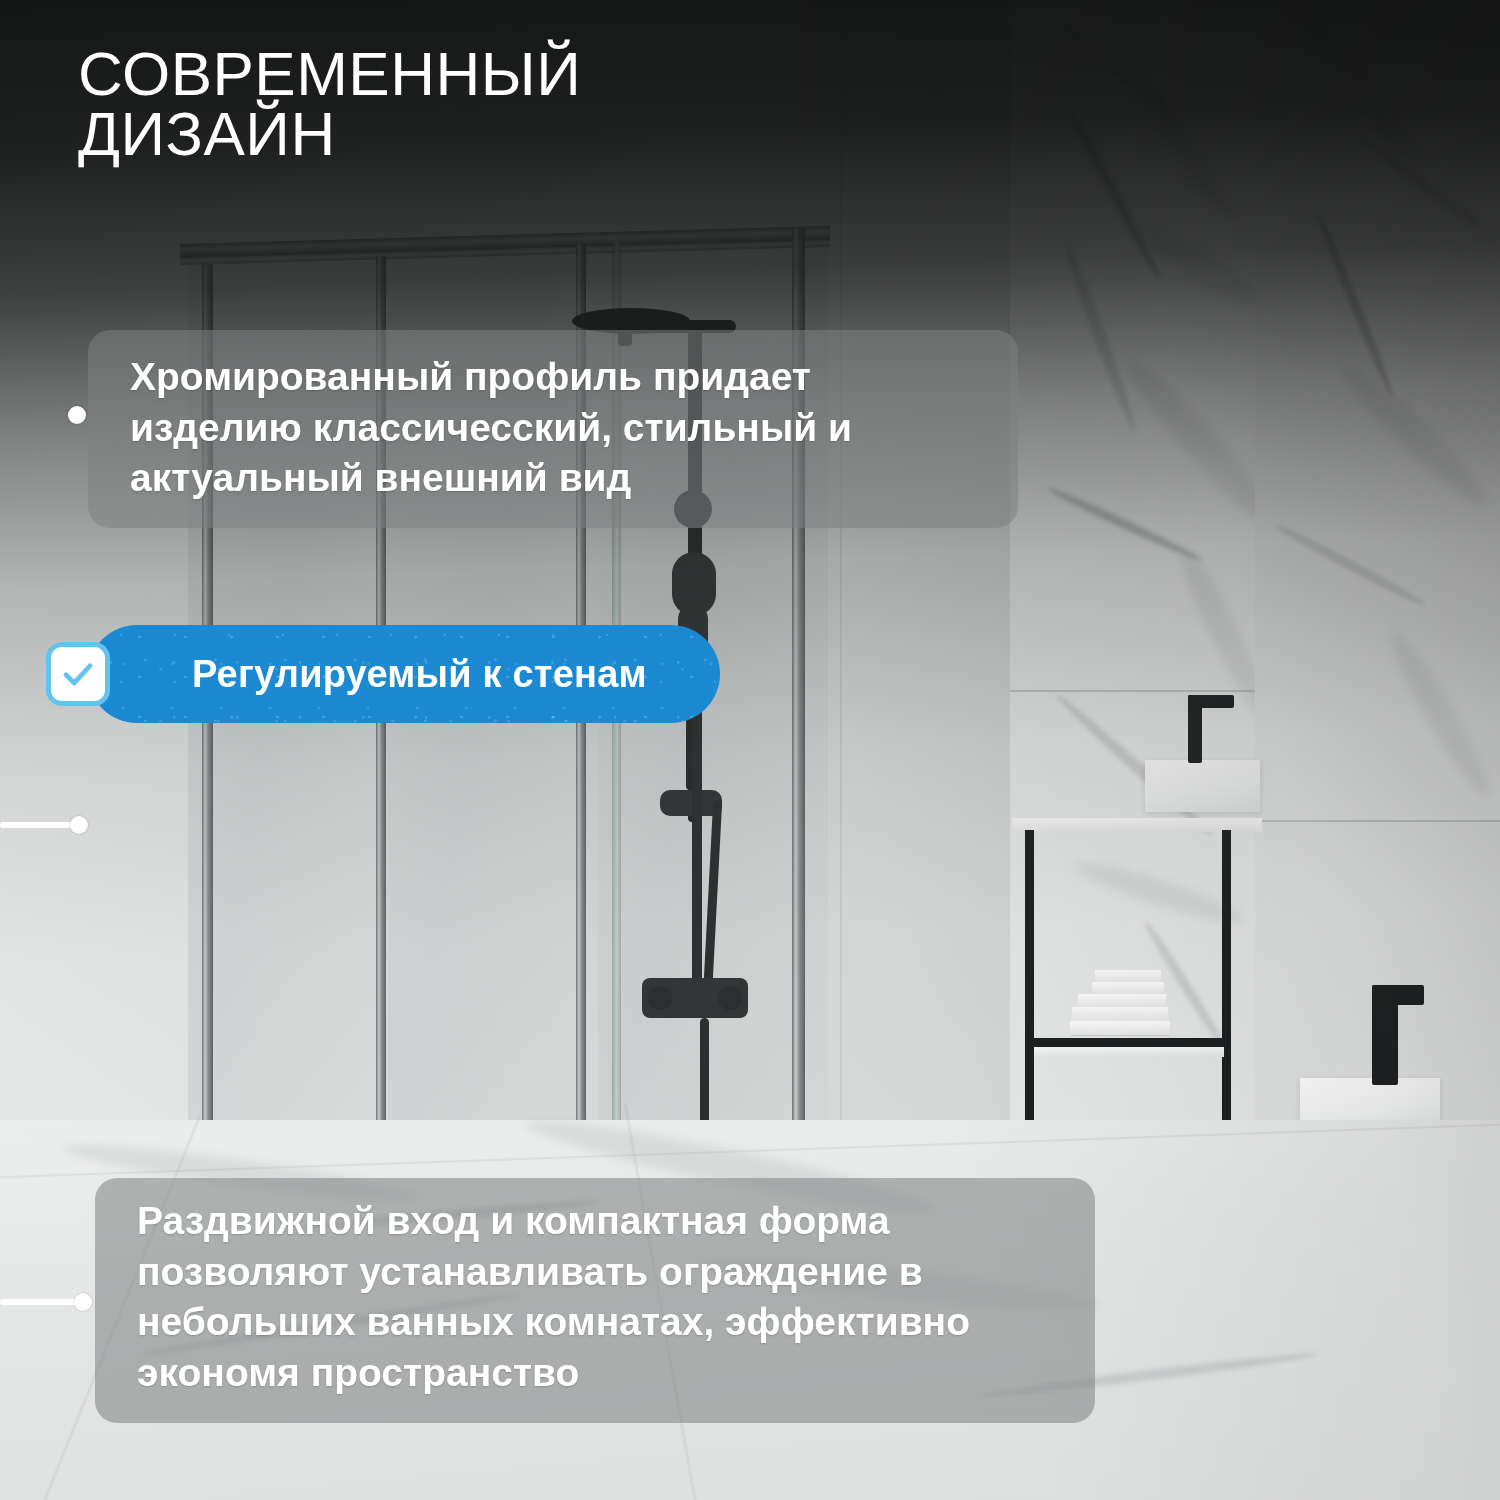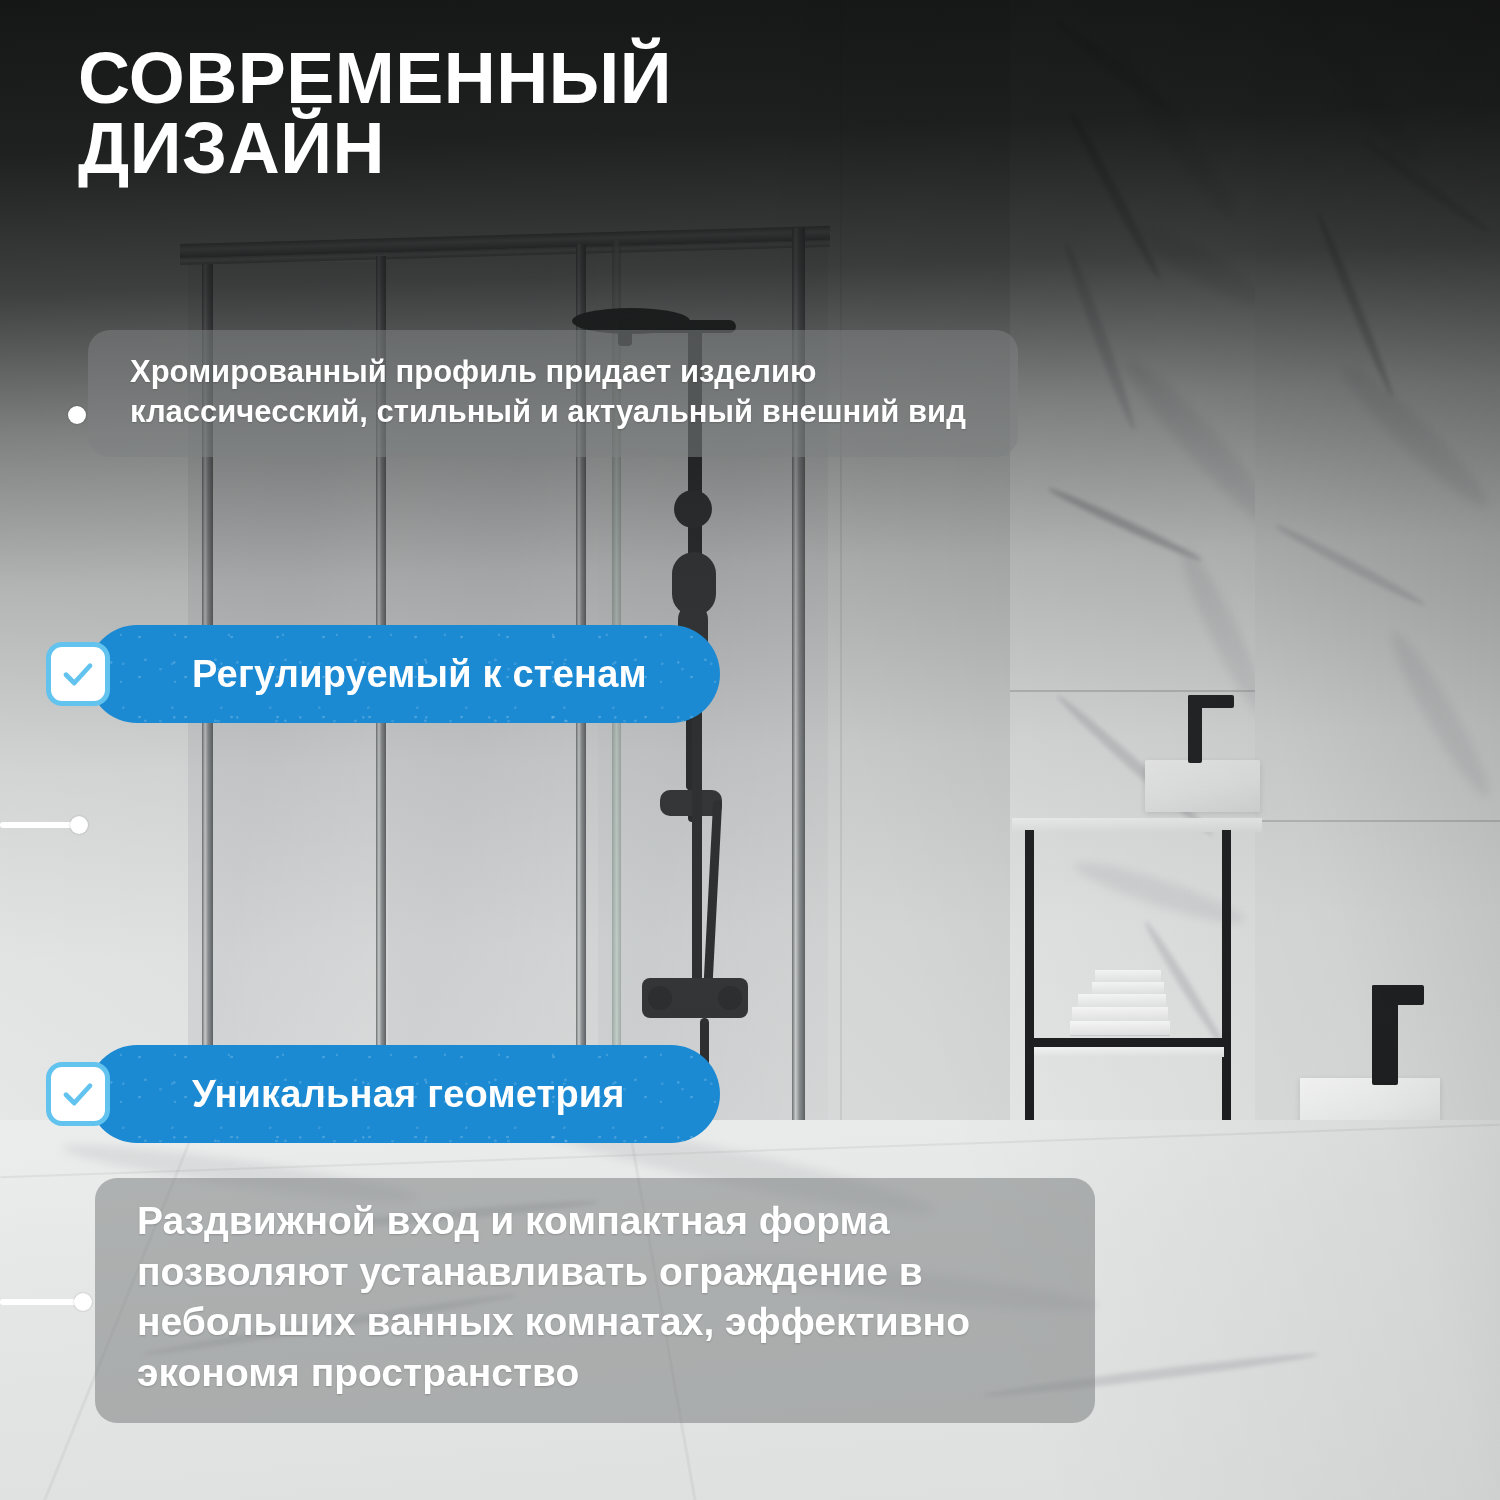--- a/index.html
+++ b/index.html
@@ -76,37 +76,37 @@
        rgba(120,122,122,.04) 62%,
        rgba(255,255,255,0) 74%);}
   .vignette-r{position:absolute;inset:0;pointer-events:none;
     background:linear-gradient(255deg, rgba(0,0,0,.22) 0%, rgba(0,0,0,.06) 22%, rgba(0,0,0,0) 45%);}
 
   
   .layer{position:absolute;inset:0;}
 
   .title{
     position:absolute;left:78px;top:44px;width:900px;
-    color:#ffffff;font-weight:700;font-size:72px;line-height:.97;
+    color:#ffffff;font-weight:400;font-size:62px;line-height:.97;
     letter-spacing:.5px;white-space:pre-line;
     font-family:"Liberation Sans","DejaVu Sans",sans-serif;
   }
 
   
   .panel{
     position:absolute;
     background:rgba(126,129,130,.55);
     border-radius:22px;
     color:#ffffff;font-weight:700;
     padding:22px 34px 24px 42px;
     box-sizing:border-box;
     line-height:1.30;
     text-shadow:0 1px 2px rgba(0,0,0,.18);
   }
-  #panel-1{left:88px;top:330px;width:930px;font-size:31px;}
+  #panel-1{left:88px;top:330px;width:930px;font-size:39px;}
   #panel-2{left:88px;top:748px;width:930px;font-size:39px;}
   #panel-3{left:95px;top:1178px;width:1000px;font-size:39px;padding-top:18px;}
 
   
   .bullet-dot{position:absolute;width:18px;height:18px;border-radius:50%;
     background:#ffffff;box-shadow:0 0 2px rgba(0,0,0,.25);}
   .leader{position:absolute;height:6px;background:#ffffff;border-radius:3px;}
 
   
   .badge{
@@ -277,27 +277,19 @@
         <svg viewBox="0 0 24 24" fill="none" stroke="#63c3ef" stroke-width="3.2" stroke-linecap="round" stroke-linejoin="round" aria-hidden="true">
           <polyline points="4,12.5 9.5,18 20,6.5"></polyline>
         </svg>
       </span>
       <span class="badge-label">Регулируемый к стенам</span>
     </div>
 
     <div class="leader" style="left:0px;top:822px;width:78px;"></div>
     <div class="bullet-dot" style="left:70px;top:816px;"></div>
 
-    <div class="badge" id="badge-2">
-      <span class="checkbox">
-        <svg viewBox="0 0 24 24" fill="none" stroke="#63c3ef" stroke-width="3.2" stroke-linecap="round" stroke-linejoin="round" aria-hidden="true">
-          <polyline points="4,12.5 9.5,18 20,6.5"></polyline>
-        </svg>
-      </span>
-      <span class="badge-label">Уникальная геометрия</span>
-    </div>
 
     <div class="leader" style="left:0px;top:1299px;width:82px;"></div>
     <div class="bullet-dot" style="left:74px;top:1293px;"></div>
     <div class="panel" id="panel-3">Раздвижной вход и компактная форма позволяют устанавливать ограждение в небольших ванных комнатах, эффективно экономя пространство</div>
 
   </div>
 </div>
 
 </body></html>

